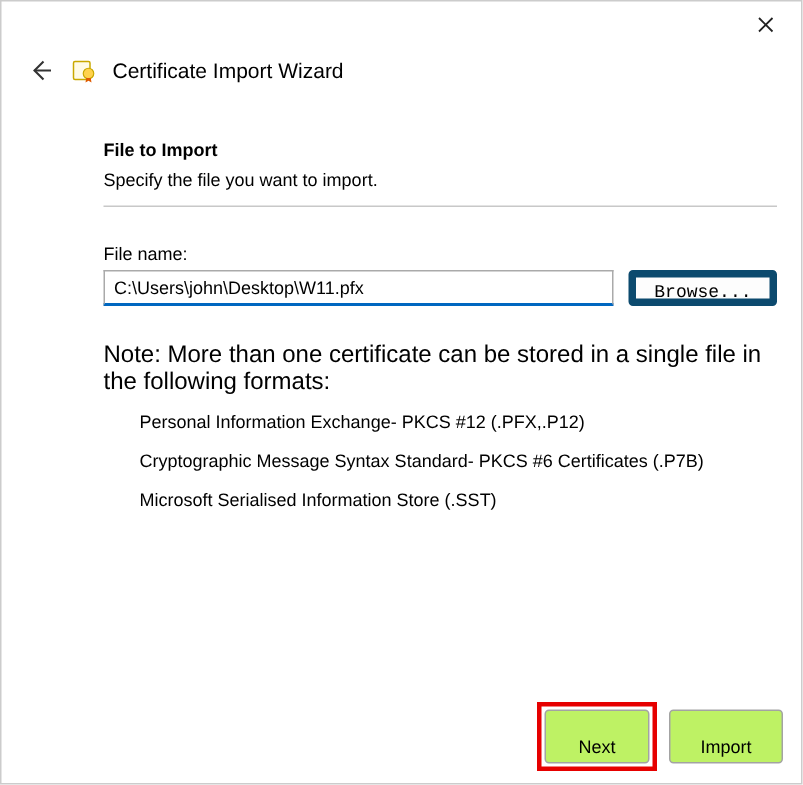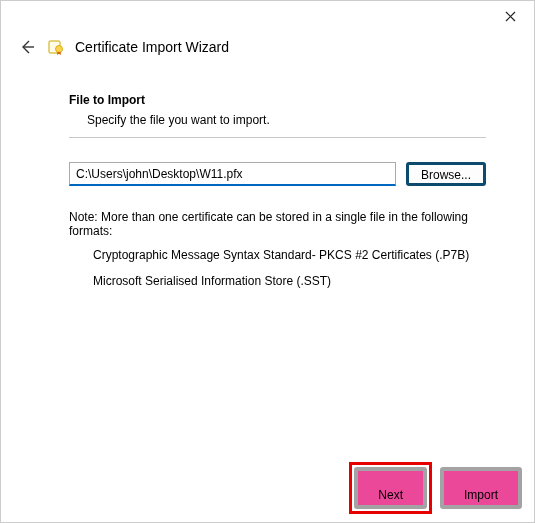--- a/index.html
+++ b/index.html
@@ -36,70 +36,70 @@
       width: 20px; height: 20px;
       display:flex; align-items:center; justify-content:center;
       color:#333;
       cursor:pointer;
     }
     .cert-icon {
       width:18px; height:18px;
     }
     .title { font-size: 14px; color:#000; }
     .content {
-      padding: 0 48px 0 68px;
+      padding: 0 16px 0 68px;
     }
     .section-heading {
       font-weight: 700;
       font-size: 12px;
       margin-top: 18px;
       margin-bottom: 6px;
     }
-    .section-desc { margin-left: 18px; font-size:12px; margin-bottom: 10px; }
+    .section-desc { font-size:12px; margin-bottom: 10px; }
     .divider {
       border: none;
       border-top: 1px solid #c8c8c8;
       margin: 6px 0 24px 0;
     }
     .label { font-size:12px; margin-bottom:4px; }
     .file-row { display:flex; gap:10px; align-items:flex-end; margin-bottom: 24px;}
     .file-input {
       flex:1;
       border: 1px solid #aaa;
       border-bottom: 2px solid #0067c0;
       padding: 4px 6px;
       font-size: 12px;
       font-family: inherit;
       outline:none;
       height: 24px;
     }
     .browse-btn {
       background:#fdfdfd;
-      border:3px solid #0c4a6e;
+      border:5px solid #0c4a6e;
       border-radius:3px;
       padding: 3px 12px;
       font-size:12px;
-      font-family:Liberation Sans, sans-serif;
+      font-family:Liberation Mono, monospace;
       cursor:pointer;
       height:24px;
     }
-    .note-line { font-size:12px; margin-bottom: 10px; }
+    .note-line { font-size:16px; margin-bottom: 10px; }
     .format-list { margin-left: 24px; }
     .format-item { font-size:12px; margin-bottom: 12px; }
     .footer {
       position:absolute;
       bottom: 8px;
       right: 12px;
       display:flex;
       gap:8px;
       align-items:center;
     }
     .btn {
-      background:#ec4899;
-      border:4px solid #a3a3a3;
+      background:#bef264;
+      border:1px solid #a3a3a3;
       border-radius:3px;
       padding: 17px 20px;
       font-size:12px;
       font-family:inherit;
       cursor:pointer;
       height:24px;
       min-width: 70px;
     }
     .next-highlight {
       border:3px solid #e60000;
@@ -131,28 +131,30 @@
     <path d="M10.5 14 L10 17 L12 15.8 L14 17 L13.5 14" fill="#e05a00"></path>
   </svg>
   <div class="title">Certificate Import Wizard</div>
 </div>
 
 <div class="content">
   <div class="section-heading">File to Import</div>
   <div class="section-desc">Specify the file you want to import.</div>
   <hr class="divider">
 
+  <div class="label">File name:</div>
   <div class="file-row">
     <input class="file-input" type="text" value="C:\Users\john\Desktop\W11.pfx" style="">
     <button class="browse-btn">Browse...</button>
   </div>
 
   <div class="note-line">Note:  More than one certificate can be stored in a single file in the following formats:</div>
   <div class="format-list">
-    <div class="format-item">Cryptographic Message Syntax Standard- PKCS #2 Certificates (.P7B)</div>
+    <div class="format-item">Personal Information Exchange- PKCS #12 (.PFX,.P12)</div>
+    <div class="format-item">Cryptographic Message Syntax Standard- PKCS #6 Certificates (.P7B)</div>
     <div class="format-item">Microsoft Serialised Information Store (.SST)</div>
   </div>
 </div>
 
 <div class="footer">
   <span class="next-highlight">
     <button class="btn">Next</button>
   </span>
   <button class="btn">Import</button>
 </div>

